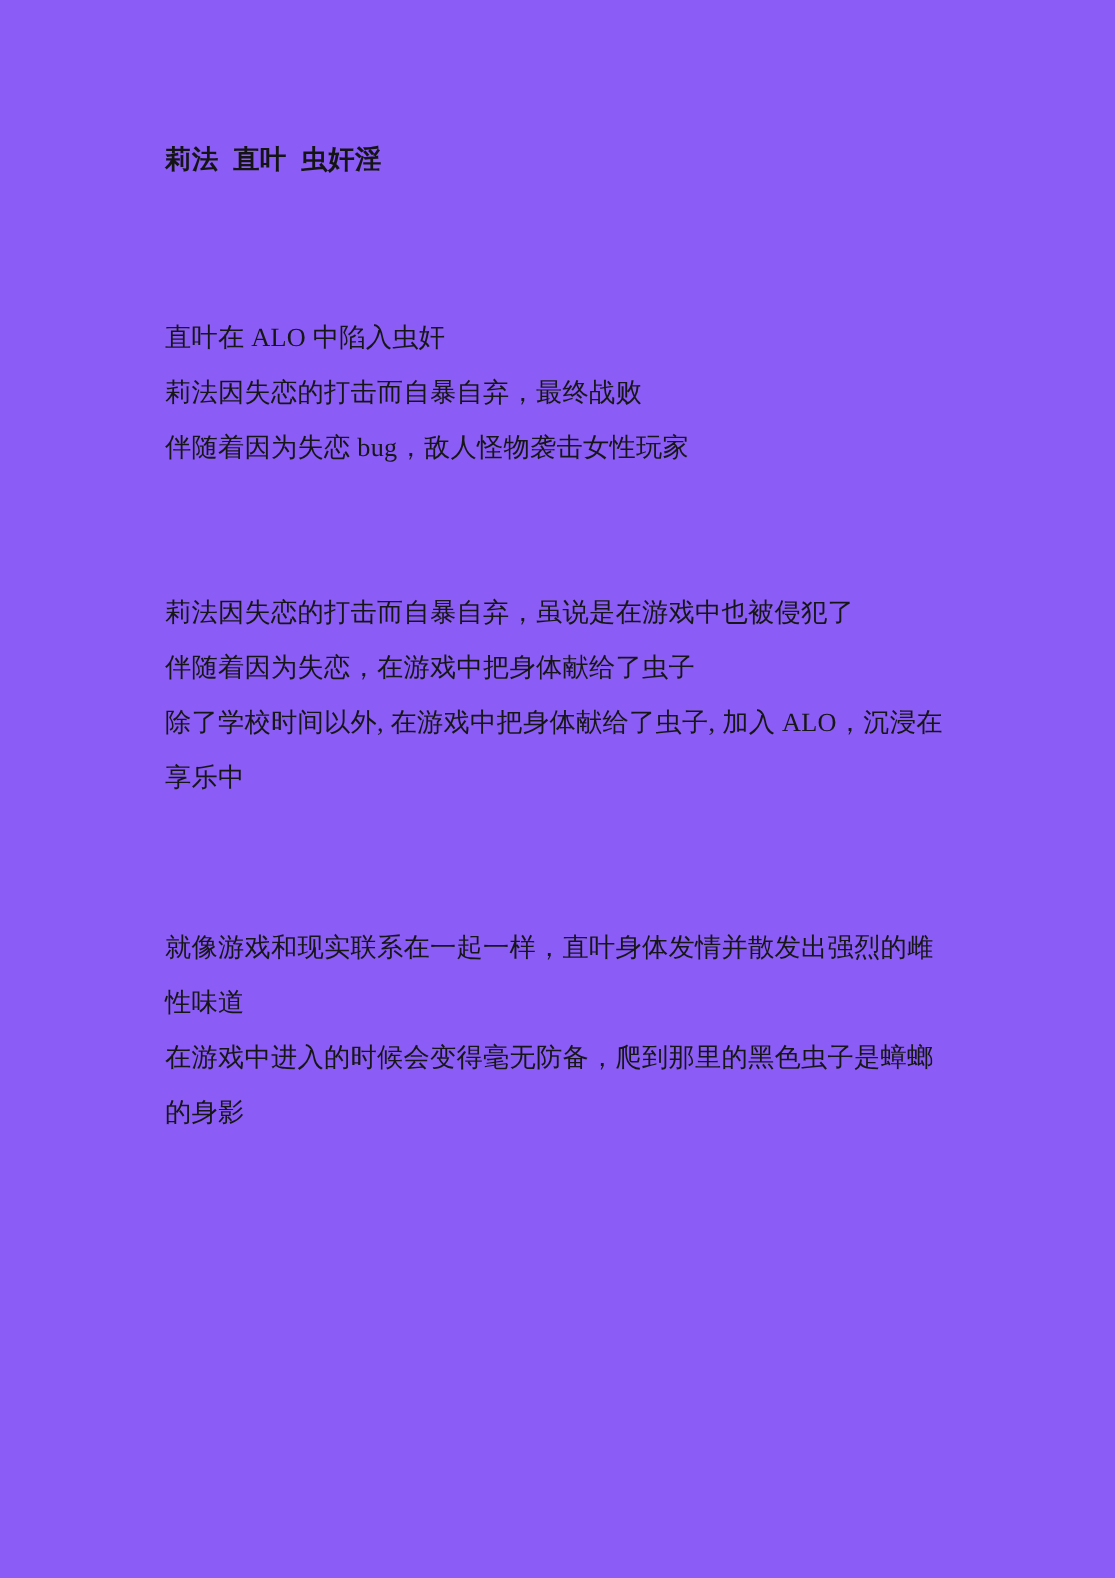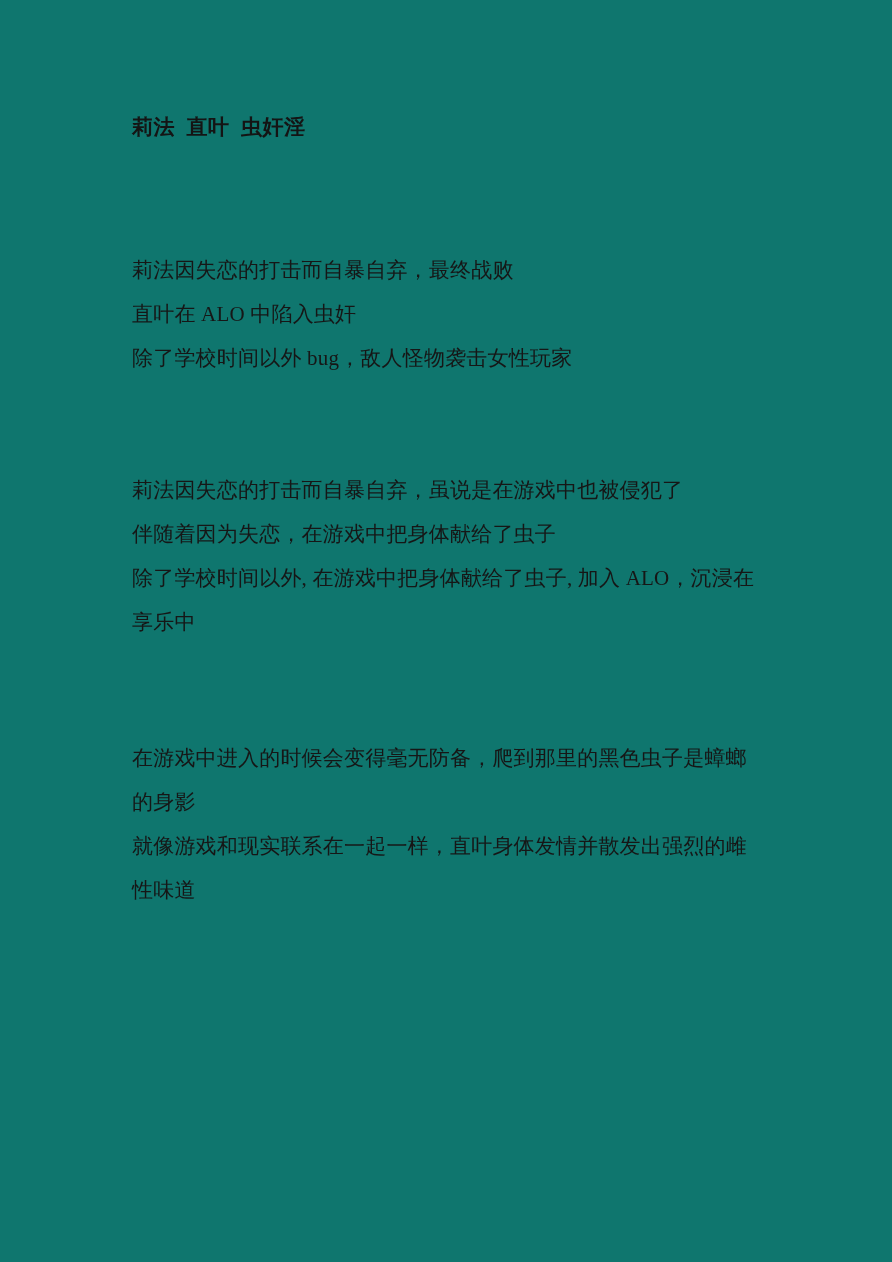--- a/index.html
+++ b/index.html
@@ -11,21 +11,21 @@
     width: 892px;
     height: 1262px;
     font-family: "Liberation Serif", "DejaVu Serif", serif;
     color: #1a1a1a;
     overflow: hidden;
   }
   .page {
     position: relative;
     width: 892px;
     height: 1262px;
-    background: #0f766e;
+    background: #8b5cf6;
     box-sizing: border-box;
     padding: 110px 130px 0 132px;
   }
   .doc-title {
     font-size: 21px;
     line-height: 34px;
     letter-spacing: 0.5px;
     color: #141414;
     margin: 0 0 0 0;
     white-space: pre;
@@ -50,33 +50,33 @@
 </head>
 <body>
 
 <div class="page">
 
   <h1 class="doc-title">莉法  直叶  虫奸淫</h1>
 
   <div class="spacer-1"></div>
 
   <div class="block">
+    <p class="para">直叶在 ALO 中陷入虫奸</p>
     <p class="para">莉法因失恋的打击而自暴自弃，最终战败</p>
-    <p class="para">直叶在 ALO 中陷入虫奸</p>
-    <p class="para">除了学校时间以外 bug，敌人怪物袭击女性玩家</p>
+    <p class="para">伴随着因为失恋 bug，敌人怪物袭击女性玩家</p>
   </div>
 
   <div class="spacer-2"></div>
 
   <div class="block">
     <p class="para">莉法因失恋的打击而自暴自弃，虽说是在游戏中也被侵犯了</p>
     <p class="para">伴随着因为失恋，在游戏中把身体献给了虫子</p>
     <p class="para">除了学校时间以外, 在游戏中把身体献给了虫子, 加入 ALO，沉浸在享乐中</p>
   </div>
 
   <div class="spacer-3"></div>
 
   <div class="block">
+    <p class="para">就像游戏和现实联系在一起一样，直叶身体发情并散发出强烈的雌性味道</p>
     <p class="para">在游戏中进入的时候会变得毫无防备，爬到那里的黑色虫子是蟑螂的身影</p>
-    <p class="para">就像游戏和现实联系在一起一样，直叶身体发情并散发出强烈的雌性味道</p>
   </div>
 
 </div>
 
 </body></html>

